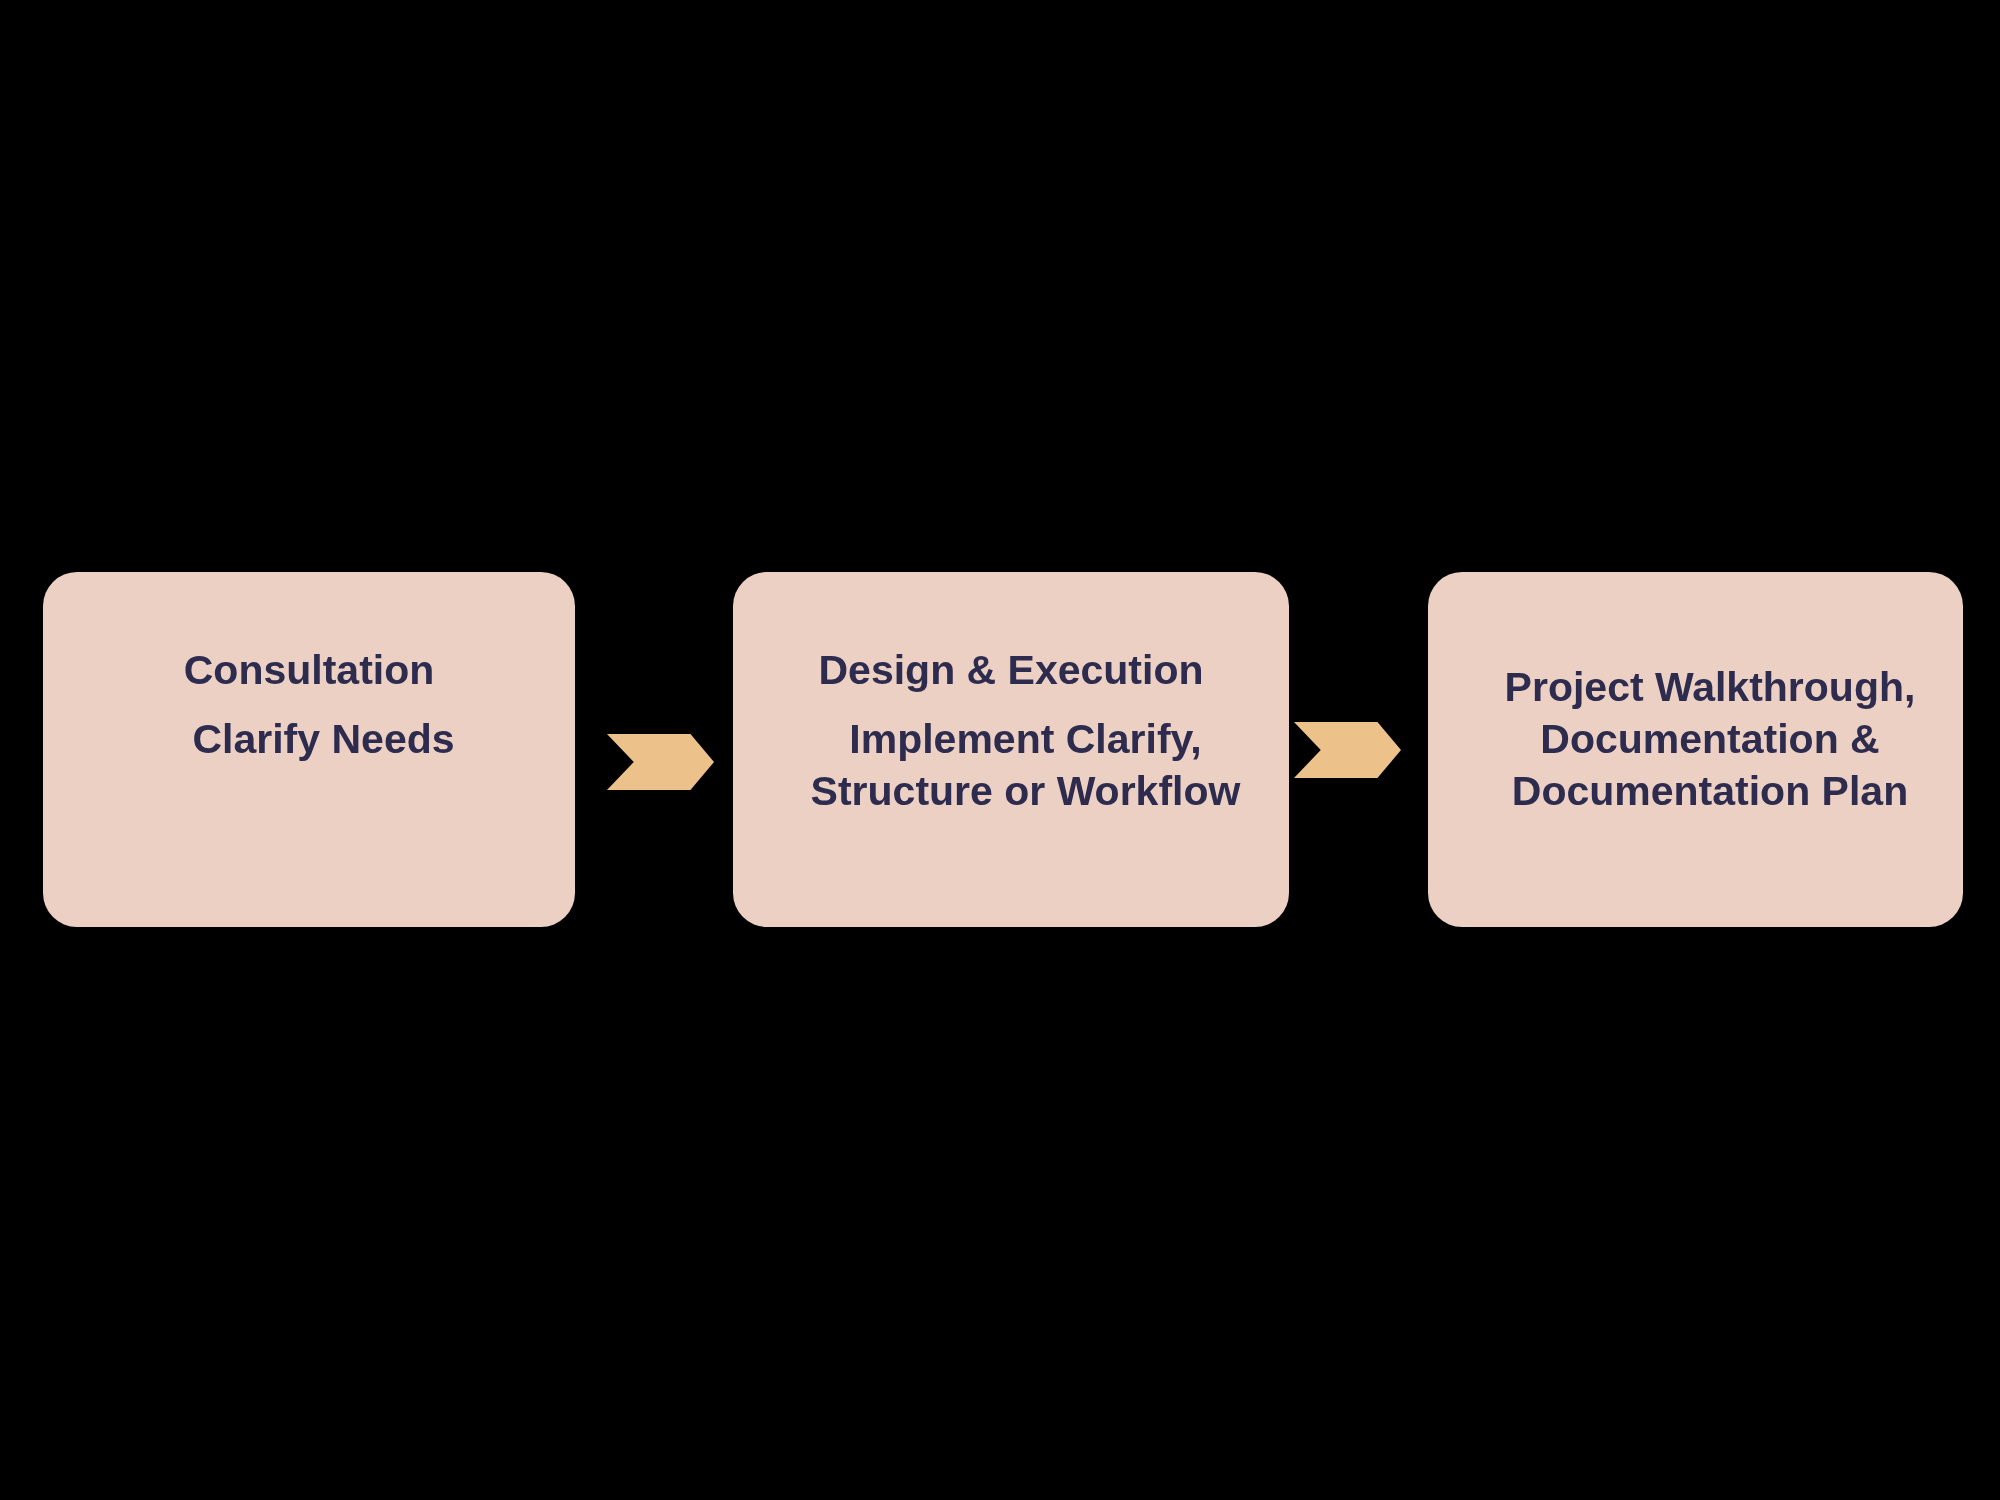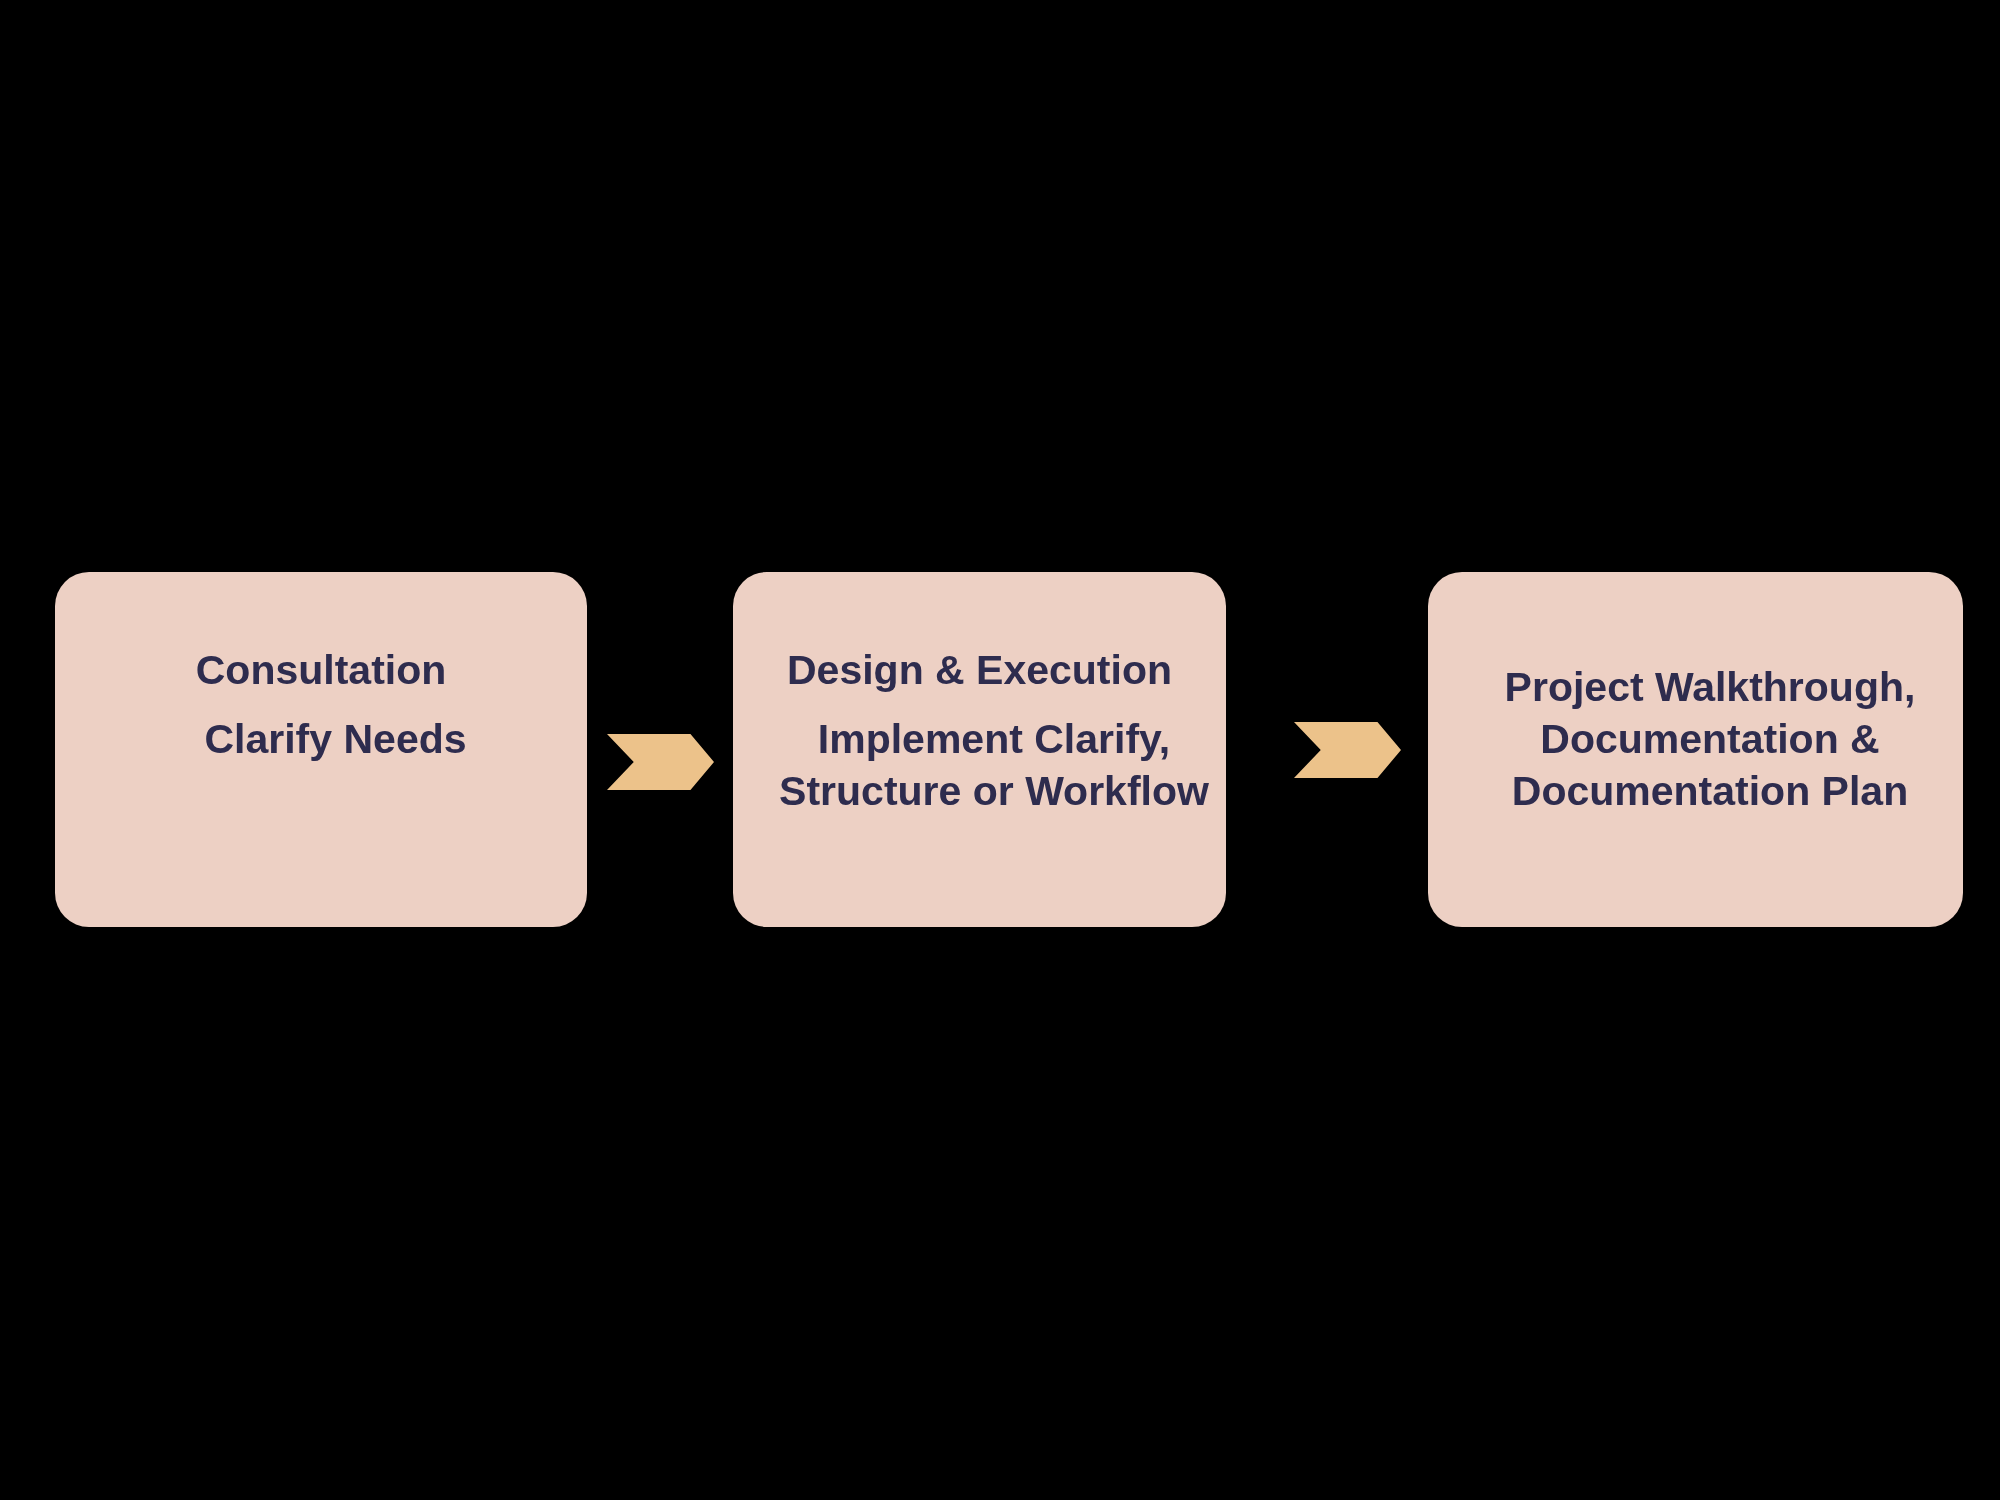--- a/index.html
+++ b/index.html
@@ -19,22 +19,22 @@
     position: absolute;
     top: 572px;
     height: 355px;
     background: #edd0c4;
     border-radius: 34px;
     box-sizing: border-box;
     padding-top: 72px;
     text-align: center;
     color: #2e2c4e;
   }
-  .step-box.box-1 { left: 55px;   width: 532px; }
-  .step-box.box-2 { left: 733px;  width: 493px; }
+  .step-box.box-1 { left: 43px;   width: 532px; }
+  .step-box.box-2 { left: 733px;  width: 556px; }
   .step-box.box-3 { left: 1428px; width: 535px; }
   .step-title {
     margin: 0;
     font-size: 41px;
     line-height: 52px;
     font-weight: 700;
     white-space: nowrap;
   }
   .step-body {
     margin: 17px 0 0 0;

